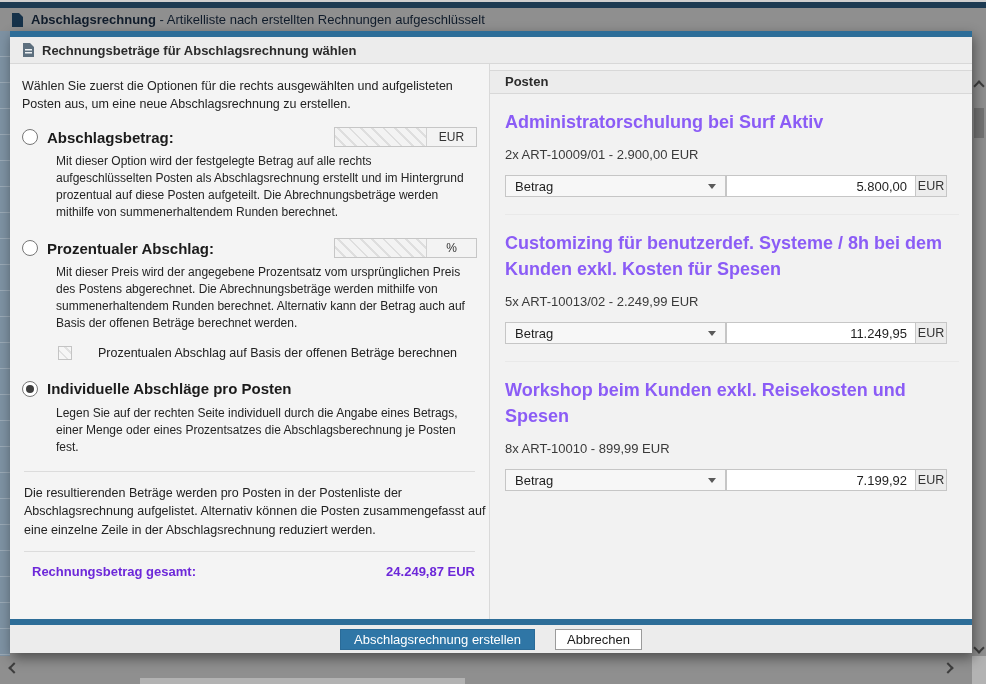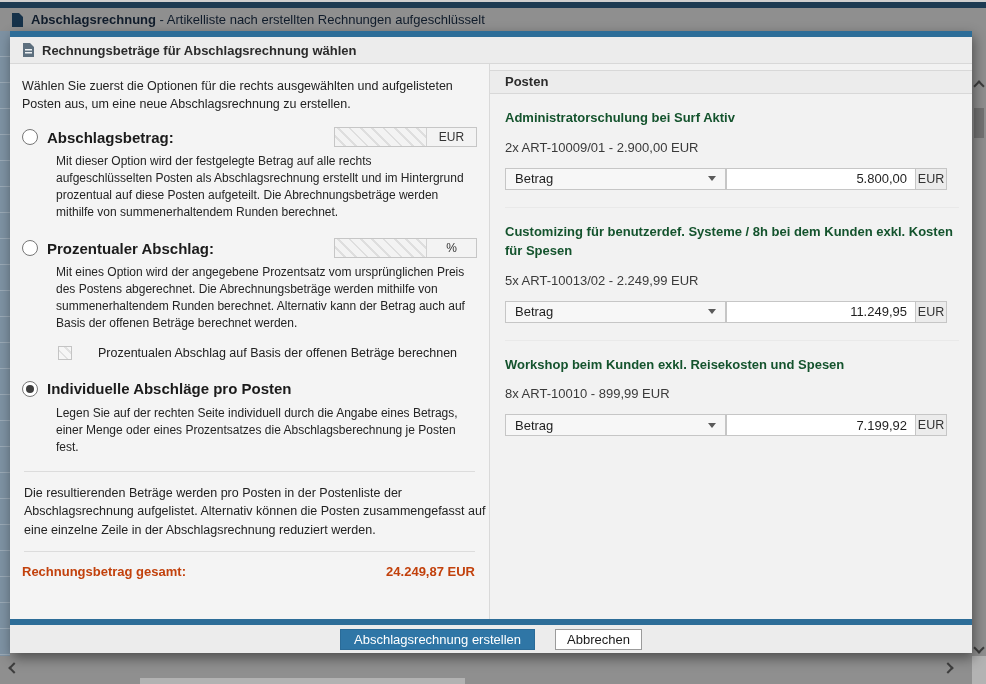--- a/index.html
+++ b/index.html
@@ -95,33 +95,33 @@
   .checkbox { width:14px; height:14px; border:1px solid #8a8a8a; background:#fff; flex:none; }
   .checkbox.hatched {
     border-color:#c4c4c4;
     background:repeating-linear-gradient(45deg, #f6f6f6 0 5px, #e1e1e1 5px 7px);
   }
   .check-label { font-size:12.5px; color:#222; }
 
   .divider { border:none; border-top:1px solid #dcdcdc; margin:0 2px 12px 2px; }
   .summary { width:462px; line-height:1.5; font-size:12.5px; margin:0 0 11px 2px; }
   .total-row { display:flex; justify-content:space-between; align-items:baseline;
-               font-weight:bold; font-size:13px; margin:3px 2px 0 0; color:#c2410c; }
+               font-weight:bold; font-size:13px; margin:3px 2px 0 10px; color:#6d28d9; }
 
   
   .right-panel { flex:1; min-width:0; background:#f2f2f2; }
   .posten-bar {
     margin-top:6px; height:24px; line-height:22px; background:#ececec;
     border-top:1px solid #d8d8d8; border-bottom:1px solid #d8d8d8;
     font-weight:bold; font-size:13px; color:#2b2b2b; padding-left:15px;
   }
   .items { padding:0 13px 0 15px; }
   .item { padding:15px 0 17px; border-bottom:1px solid #e9e9e9; }
   .item:last-child { border-bottom:none; }
-  .item-title { font-size:13px; font-weight:bold; color:#14532d; line-height:1.45; margin-bottom:12px; }
+  .item-title { font-size:18px; font-weight:bold; color:#8b5cf6; line-height:1.45; margin-bottom:12px; }
   .item-sub { font-size:13px; color:#3a3a3a; margin-bottom:13px; }
   .controls { display:flex; align-items:center; }
   .dropdown {
     width:221px; height:22px; border:1px solid #c6c6c6; background:#f7f7f7;
     display:flex; align-items:center; padding:0 9px; font-size:13px; color:#1f1f1f; cursor:default;
   }
   .dd-chev { margin-left:auto; width:0; height:0;
              border-left:4px solid transparent; border-right:4px solid transparent;
              border-top:5px solid #5a5a5a; }
   .amount-wrap { display:flex; height:22px; }
@@ -193,21 +193,21 @@
       <div class="opt-desc">Mit dieser Option wird der festgelegte Betrag auf alle rechts aufgeschlüsselten Posten als Abschlagsrechnung erstellt und im Hintergrund prozentual auf diese Posten aufgeteilt. Die Abrechnungsbeträge werden mithilfe von summenerhaltendem Runden berechnet.</div>
 
       <div class="opt-row">
         <span class="radio" data-checked="false"></span>
         <span class="opt-label">Prozentualer Abschlag:</span>
         <span class="unit-group">
           <span class="hatch-field"></span>
           <span class="unit-label">%</span>
         </span>
       </div>
-      <div class="opt-desc">Mit eines Option wird der angegebene Prozentsatz vom ursprünglichen Preis des Postens abgerechnet. Die Abrechnungsbeträge werden mithilfe von summenerhaltendem Runden berechnet. Alternativ kann der Betrag auch auf Basis der offenen Beträge berechnet werden.</div>
+      <div class="opt-desc">Mit dieser Preis wird der angegebene Prozentsatz vom ursprünglichen Preis des Postens abgerechnet. Die Abrechnungsbeträge werden mithilfe von summenerhaltendem Runden berechnet. Alternativ kann der Betrag auch auf Basis der offenen Beträge berechnet werden.</div>
 
       <div class="check-row sub-check">
         <span class="checkbox hatched"></span>
         <span class="check-label">Prozentualen Abschlag auf Basis der offenen Beträge berechnen</span>
       </div>
 
       <div class="opt-row">
         <span class="radio" data-checked="true">
             <span class="dot"></span>
           </span>

